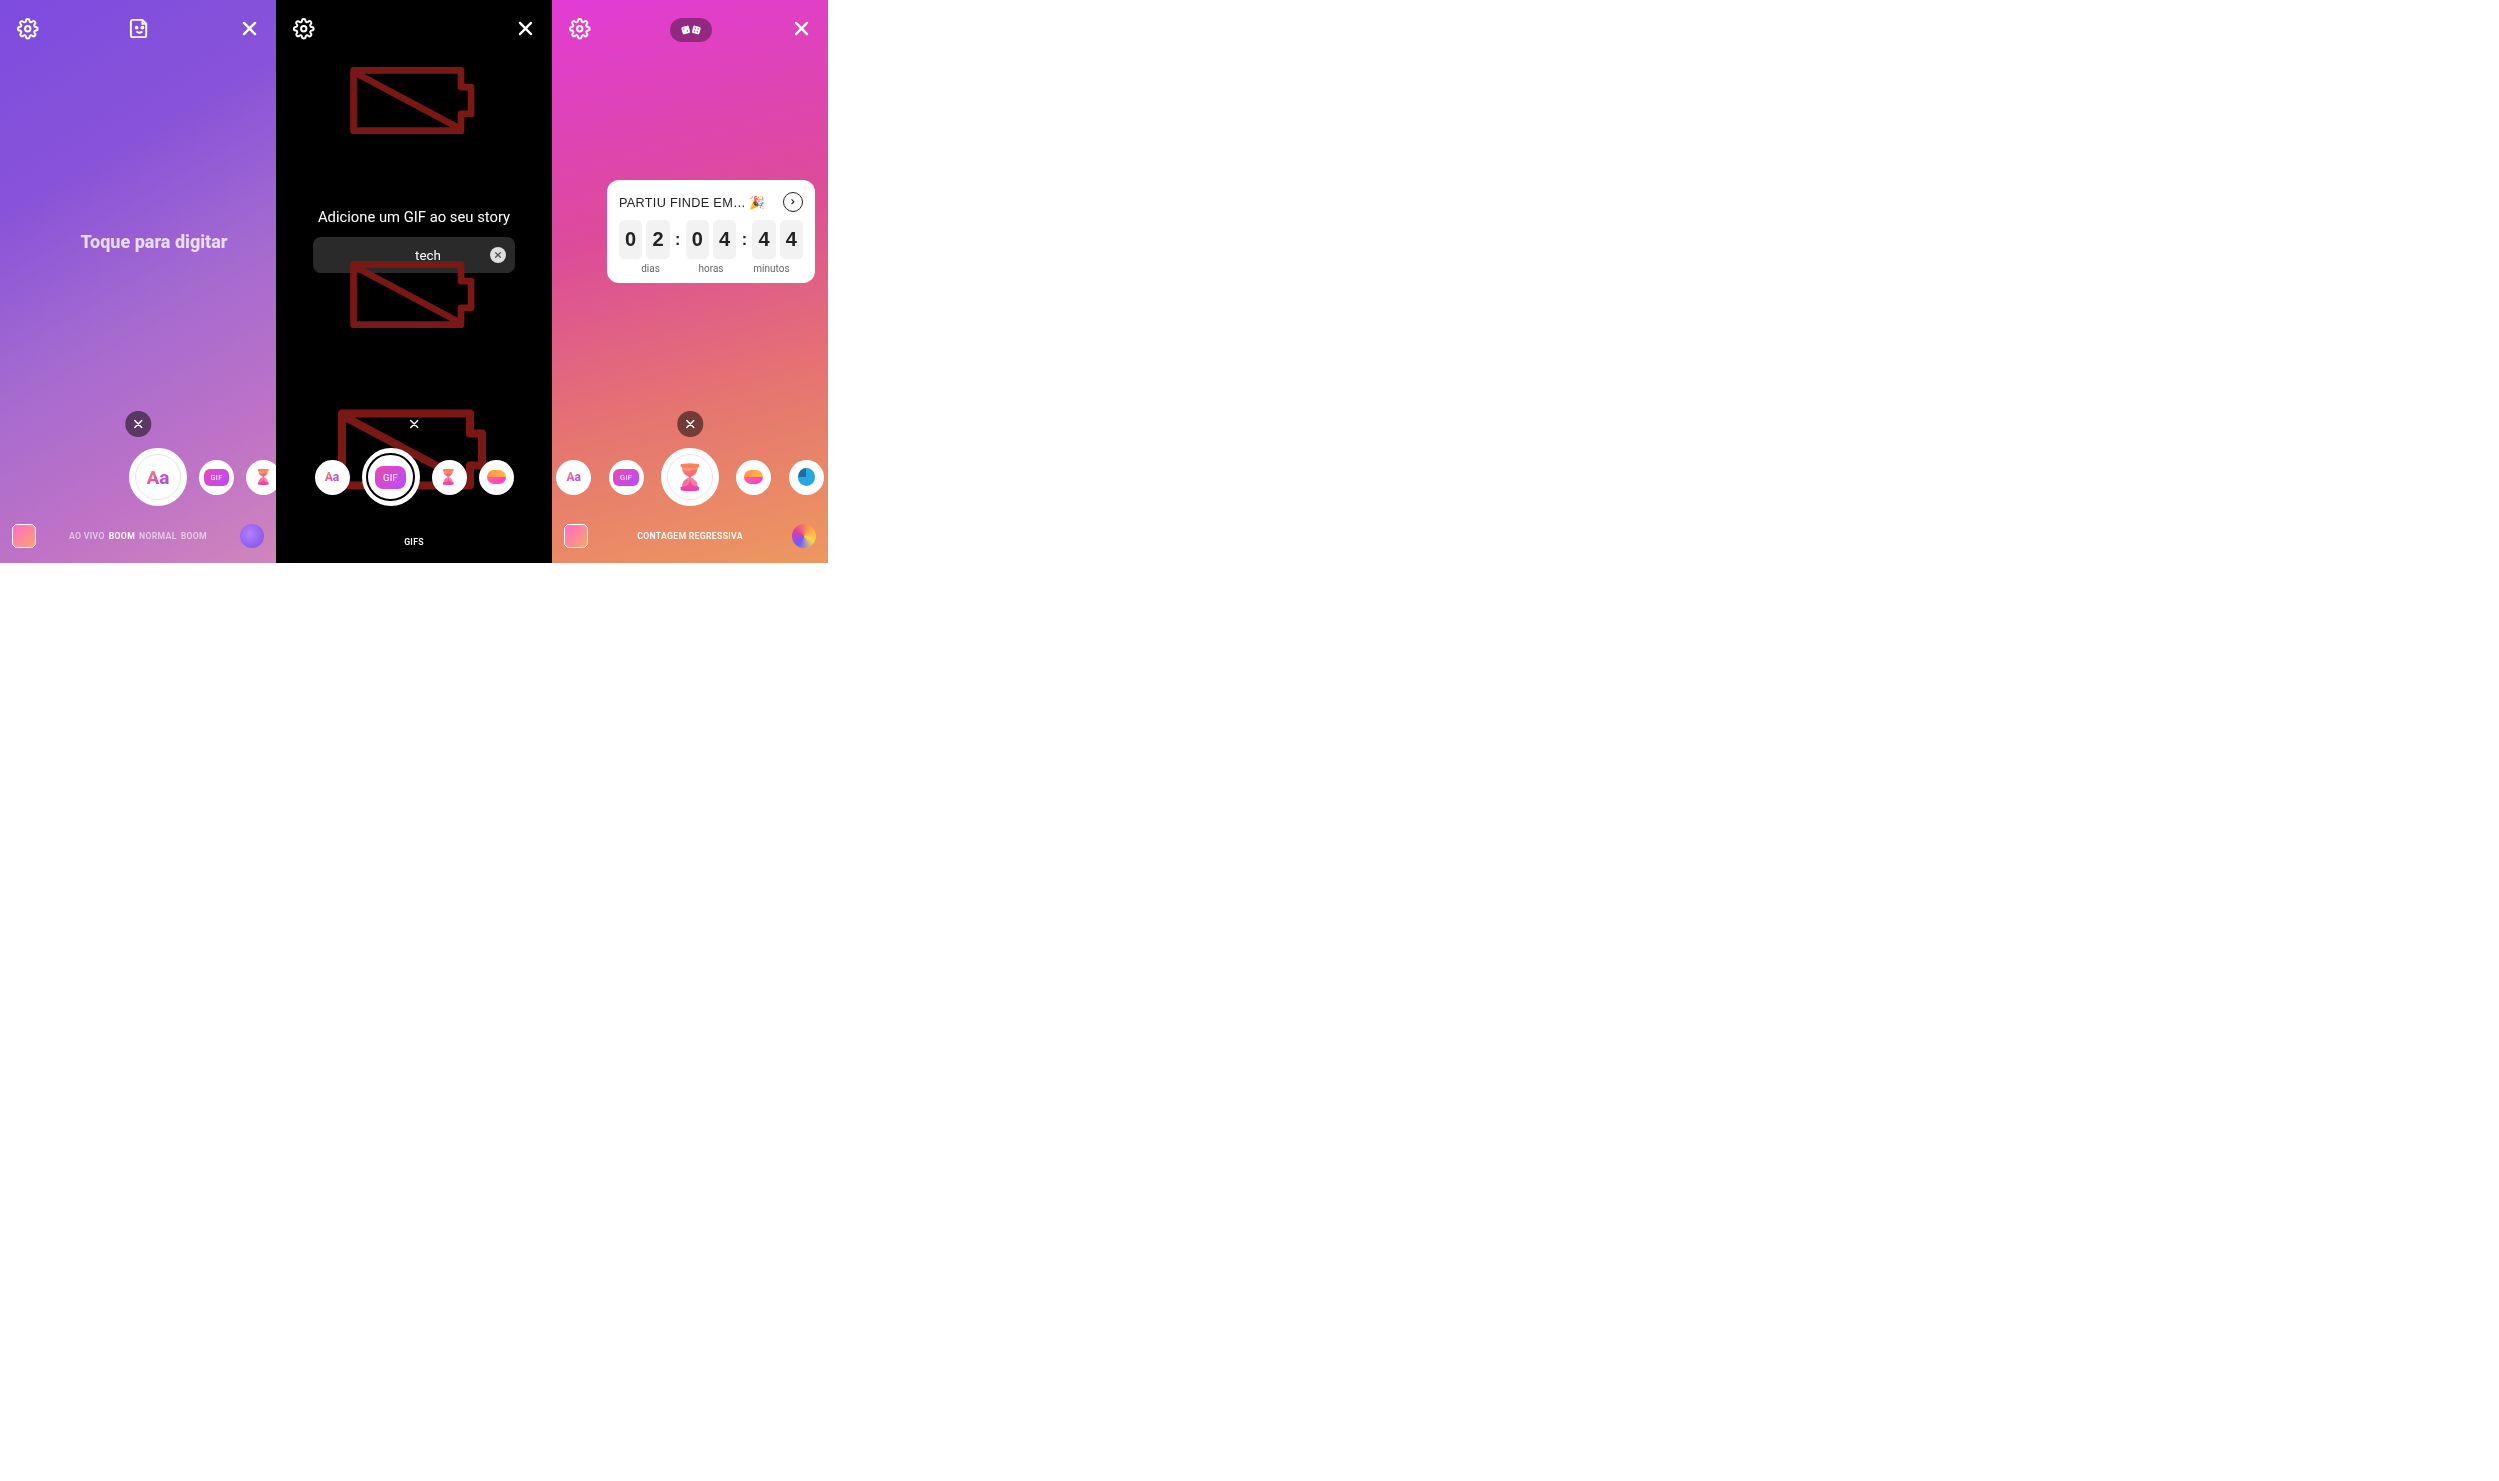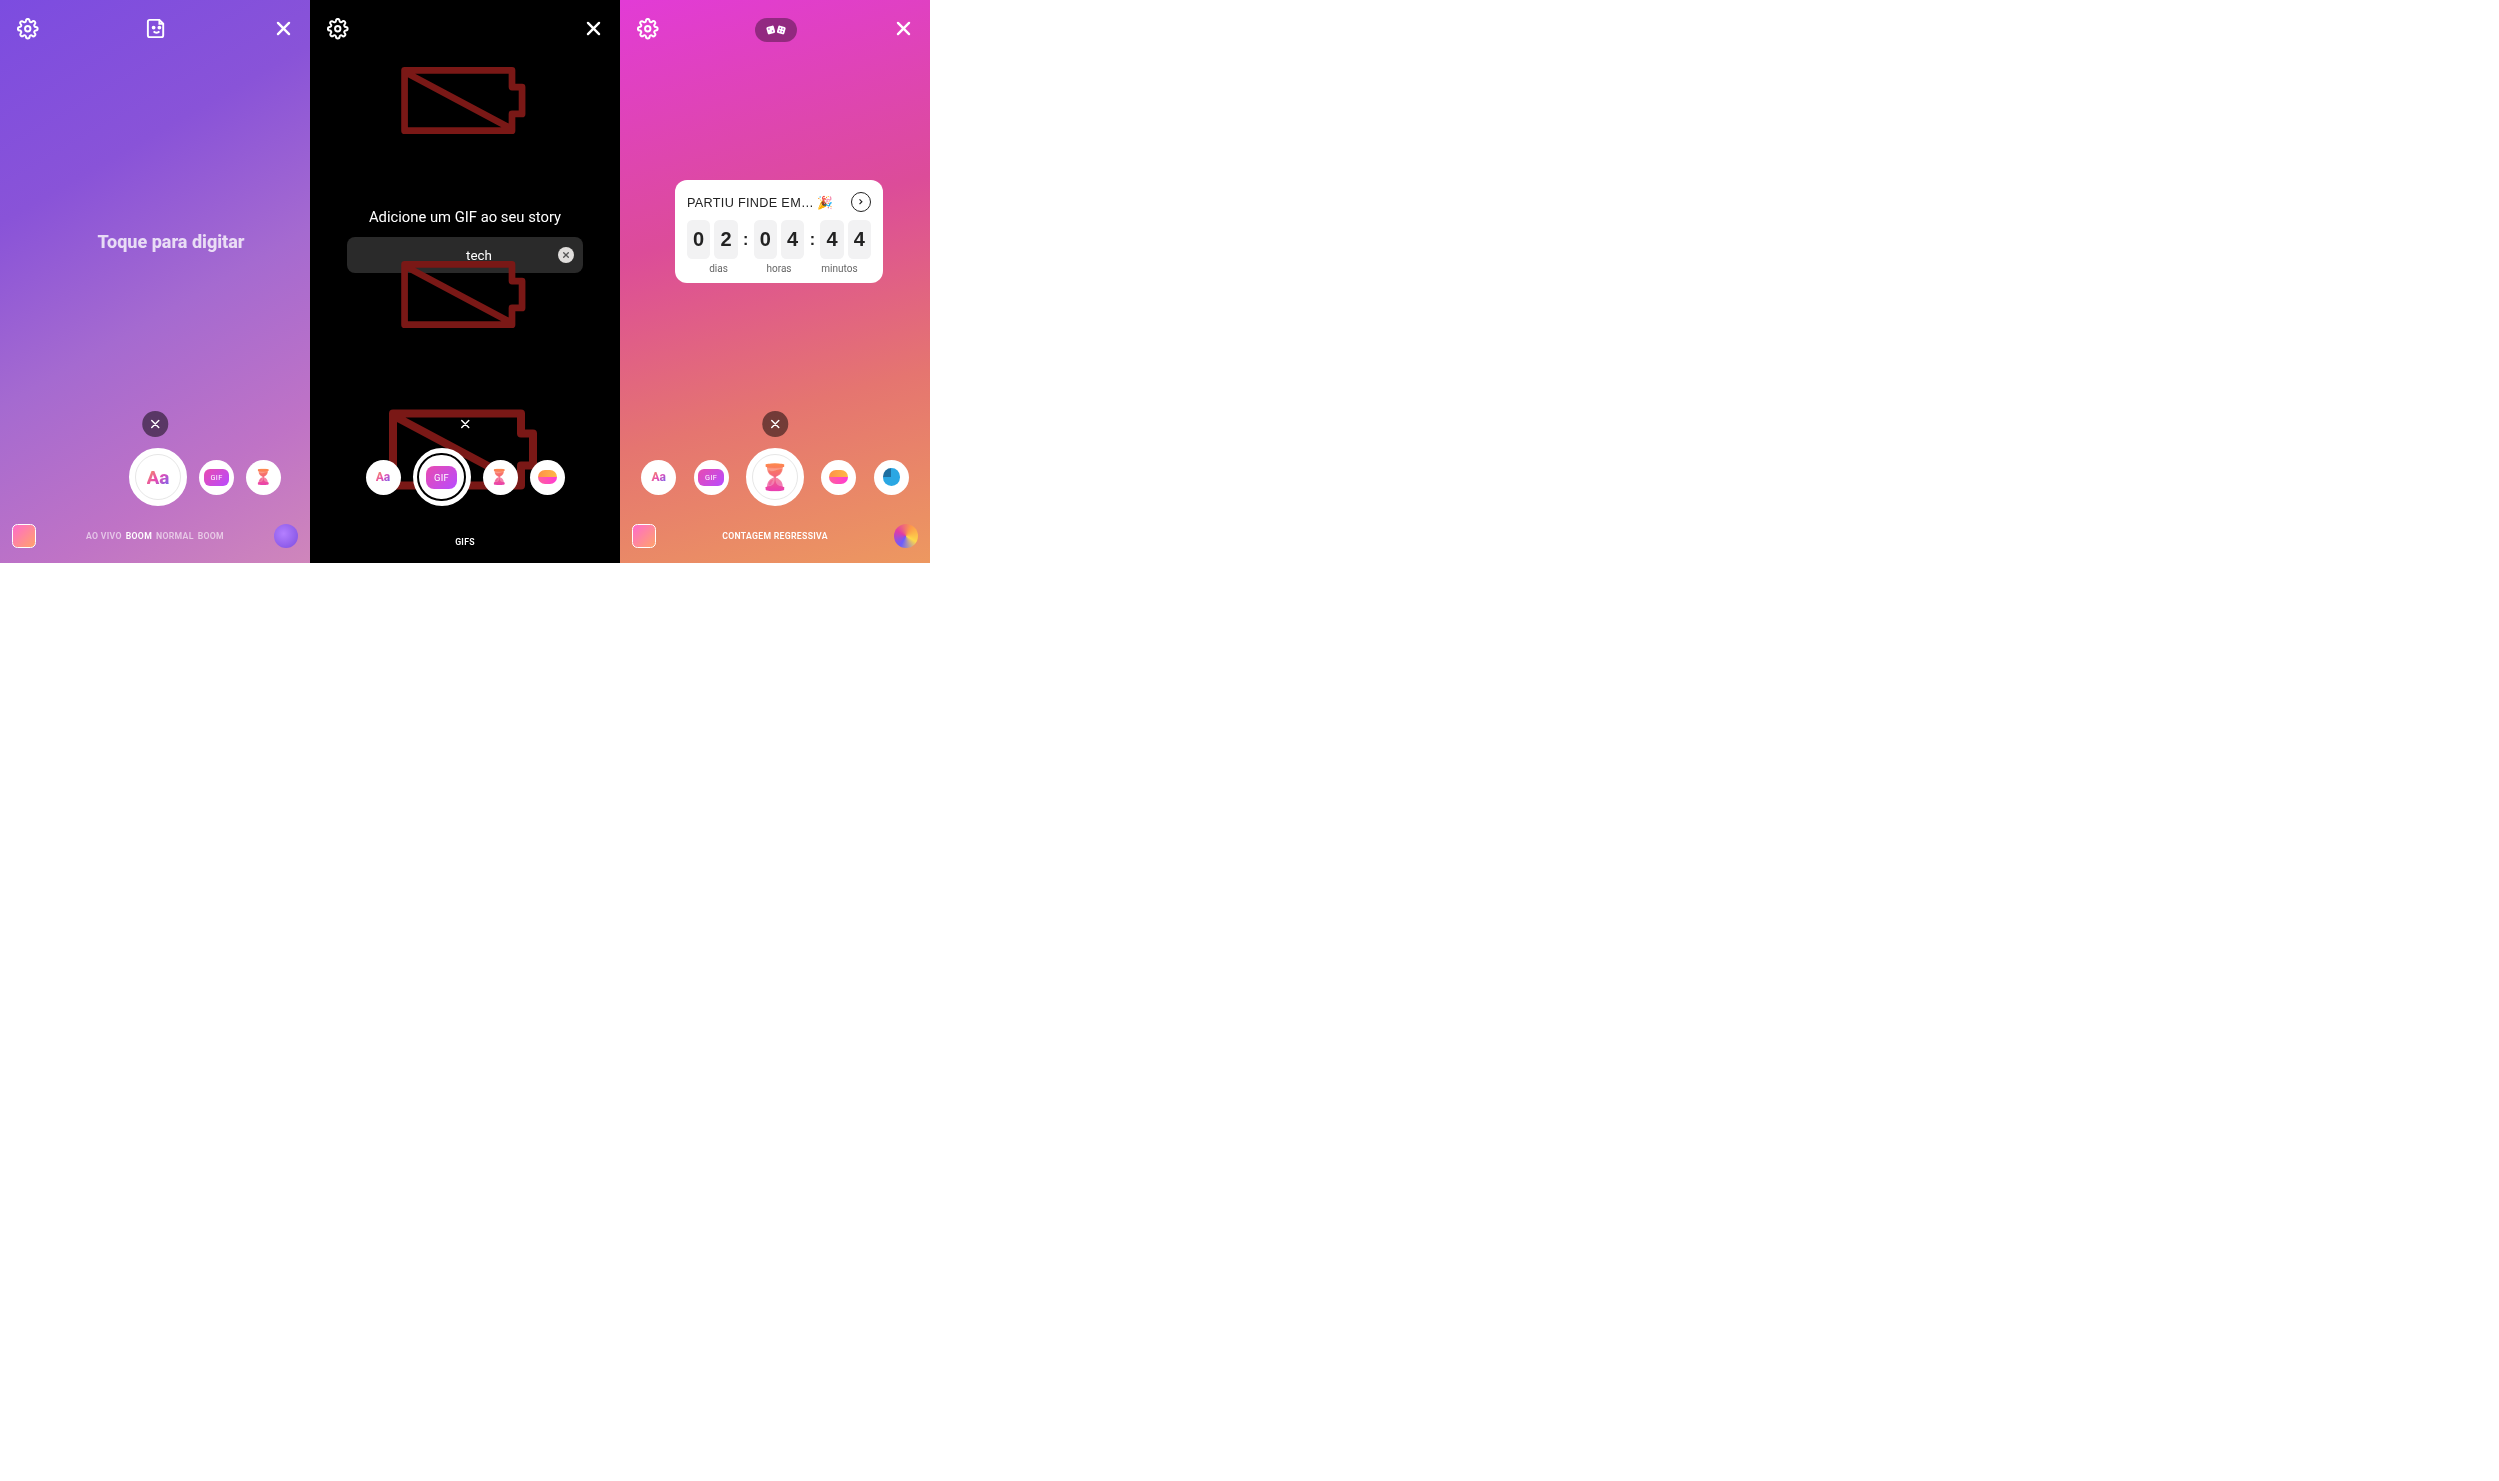--- a/index.html
+++ b/index.html
@@ -4,21 +4,21 @@
 <style>
   * { margin: 0; padding: 0; box-sizing: border-box; }
   body {
     display: flex;
     width: 951px;
     height: 563px;
     font-family: -apple-system, BlinkMacSystemFont, "Segoe UI", Roboto, Helvetica, Arial, sans-serif;
     overflow: hidden;
   }
   .screen {
-    width: 310px;
+    width: 276px;
     height: 563px;
     position: relative;
     overflow: hidden;
   }
 
   
   .bg1 { background: linear-gradient(150deg, #7c4ce0 0%, #8953d8 30%, #a56ad0 55%, #bf73c6 80%, #cf86bb 100%); }
 
   
   .bg2 { background: #000; }

